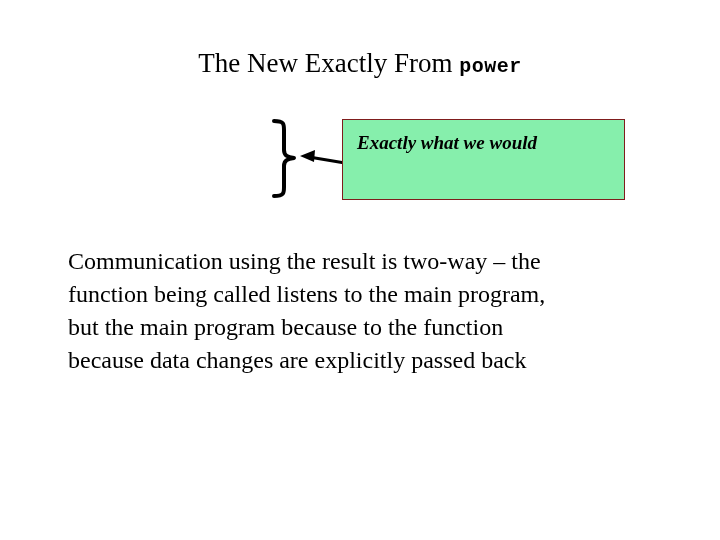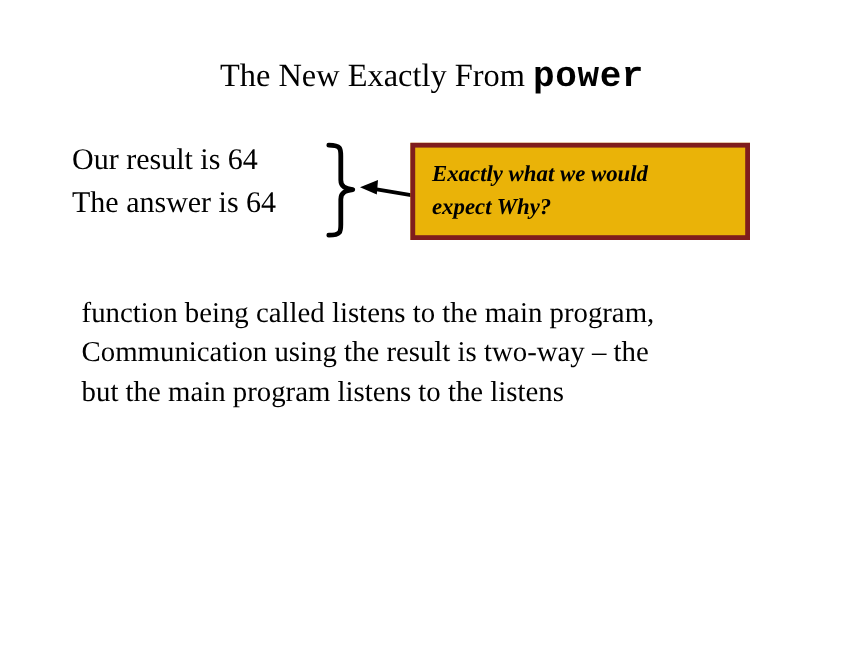--- a/index.html
+++ b/index.html
@@ -24,21 +24,21 @@
     top: 46px;
     width: 720px;
     text-align: center;
     font-size: 27px;
     line-height: 34px;
     white-space: nowrap;
   }
   #title .mono {
     font-family: "Liberation Mono", "DejaVu Sans Mono", monospace;
     font-weight: bold;
-    font-size: 30px;
+    font-size: 20px;
     letter-spacing: 0.5px;
     margin-top: 46px;
   }
 
   
   #output-block {
     position: absolute;
     left: 60px;
     top: 116px;
     width: 215px;
@@ -66,23 +66,23 @@
     height: 28px;
   }
 
   
   #callout-box {
     position: absolute;
     left: 342px;
     top: 119px;
     width: 283px;
     height: 81px;
-    border: 4px solid #7f1d1d;
+    border: 1px solid #7f1d1d;
     box-sizing: border-box;
-    background: #eab308;
+    background: #86efac;
   }
   #callout-text {
     position: absolute;
     left: 14px;
     top: 9px;
     width: 250px;
     font-style: italic;
     font-weight: bold;
     font-size: 19px;
     line-height: 27px;
@@ -102,40 +102,36 @@
 </style>
 </head>
 <body>
 
 <div id="slide">
 
   <div id="title">
     <span>The New Exactly From </span><span class="mono">power</span>
   </div>
 
-  <div id="output-block">
-    <span class="output-line">Our result is 64</span>
-    <span class="output-line">The answer is 64</span>
-  </div>
 
   <svg id="brace" viewBox="0 0 30 82" aria-hidden="true">
     <path d="M 4 3 C 14 3 14 6 14 12 L 14 32 C 14 38 18 39 24 40 C 18 41 14 42 14 48 L 14 69 C 14 75 14 78 4 78" fill="none" stroke="#000000" stroke-width="4" stroke-linecap="round" stroke-linejoin="round"></path>
   </svg>
 
   <svg id="arrow" viewBox="0 0 50 28" aria-hidden="true">
     <line x1="48" y1="19" x2="12" y2="13" stroke="#000000" stroke-width="3" stroke-linecap="round"></line>
     <polygon points="3,12 18,6 17,18" fill="#000000"></polygon>
   </svg>
 
   <div id="callout-box">
     <div id="callout-text">
       <span class="callout-line">Exactly what we would</span>
-      <span class="callout-line">expect Why?</span>
     </div>
   </div>
 
   <div id="body-paragraph">
+    <span class="body-line">Communication using the result is two-way – the</span>
     <span class="body-line">function being called listens to the main program,</span>
-    <span class="body-line">Communication using the result is two-way – the</span>
-    <span class="body-line">but the main program listens to the listens</span>
+    <span class="body-line">but the main program because to the function</span>
+    <span class="body-line">because data changes are explicitly passed back</span>
   </div>
 
 </div>
 
 </body></html>

